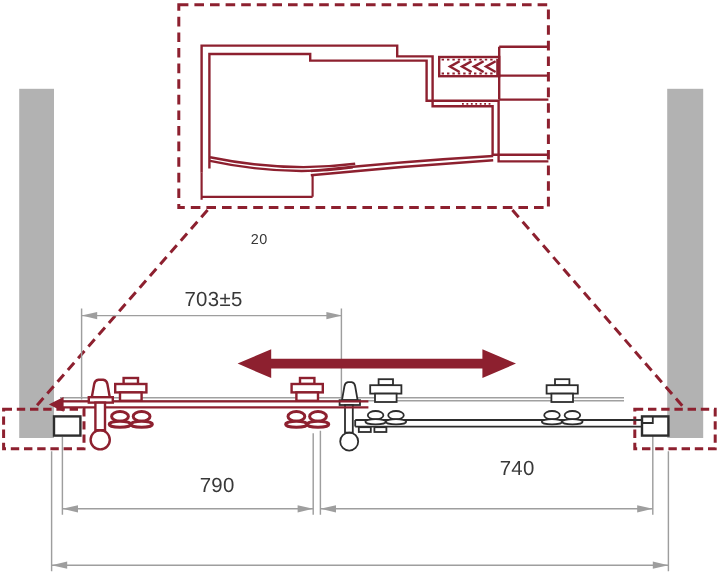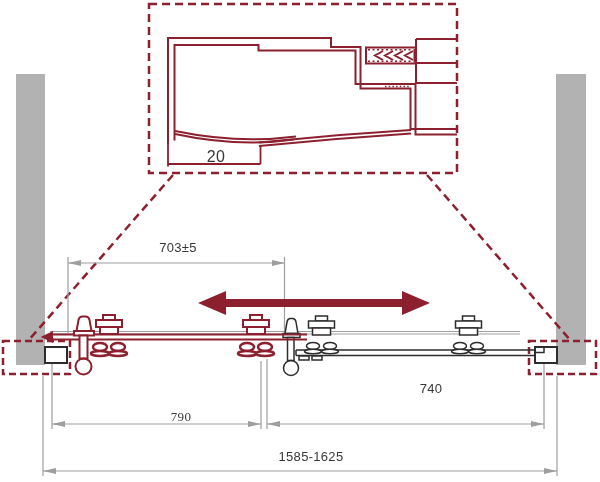--- a/index.html
+++ b/index.html
@@ -8,26 +8,26 @@
     width:600px;height:482px;
     background:#ffffff;
     font-family:"Liberation Sans", sans-serif;
     overflow:hidden;
   }
   .stage svg{position:absolute;left:0;top:0;}
   .dim-label{
     position:absolute;
     transform:translateX(-50%);
     color:#383838;
-    font-size:13px;
+    font-size:17px;
     line-height:1;
     white-space:nowrap;
     letter-spacing:0.3px;
   }
-  .dim-label.small{font-size:16px;}
+  .dim-label.small{font-size:12px;margin-top:44px;}
 </style>
 </head>
 <body>
 
 <div class="stage">
 
   <svg width="600" height="482" viewBox="0 0 600 482">
 
     <g fill="#b2b2b2">
       <rect x="16" y="74" width="29" height="291"></rect>
@@ -146,17 +146,16 @@
       </g>
     </g>
 
     <g stroke="none" fill="#8d202f">
       <polygon points="198,303 226,291 226,299 402,299 402,291 430,303 402,315 402,307 226,307 226,315"></polygon>
     </g>
   </svg>
 
   <div class="dim-label" style="left:178px; top:241px;">703±5</div>
   <div class="dim-label small" style="left:216px; top:149px;">20</div>
-  <div class="dim-label" style="left:181px; top:410px;font-family:Liberation Serif, serif;">790</div>
+  <div class="dim-label" style="left:181px; top:396px;">790</div>
   <div class="dim-label" style="left:431px; top:382px;">740</div>
-  <div class="dim-label" style="left:311px; top:450px;">1585-1625</div>
 
 </div>
 
 </body></html>

